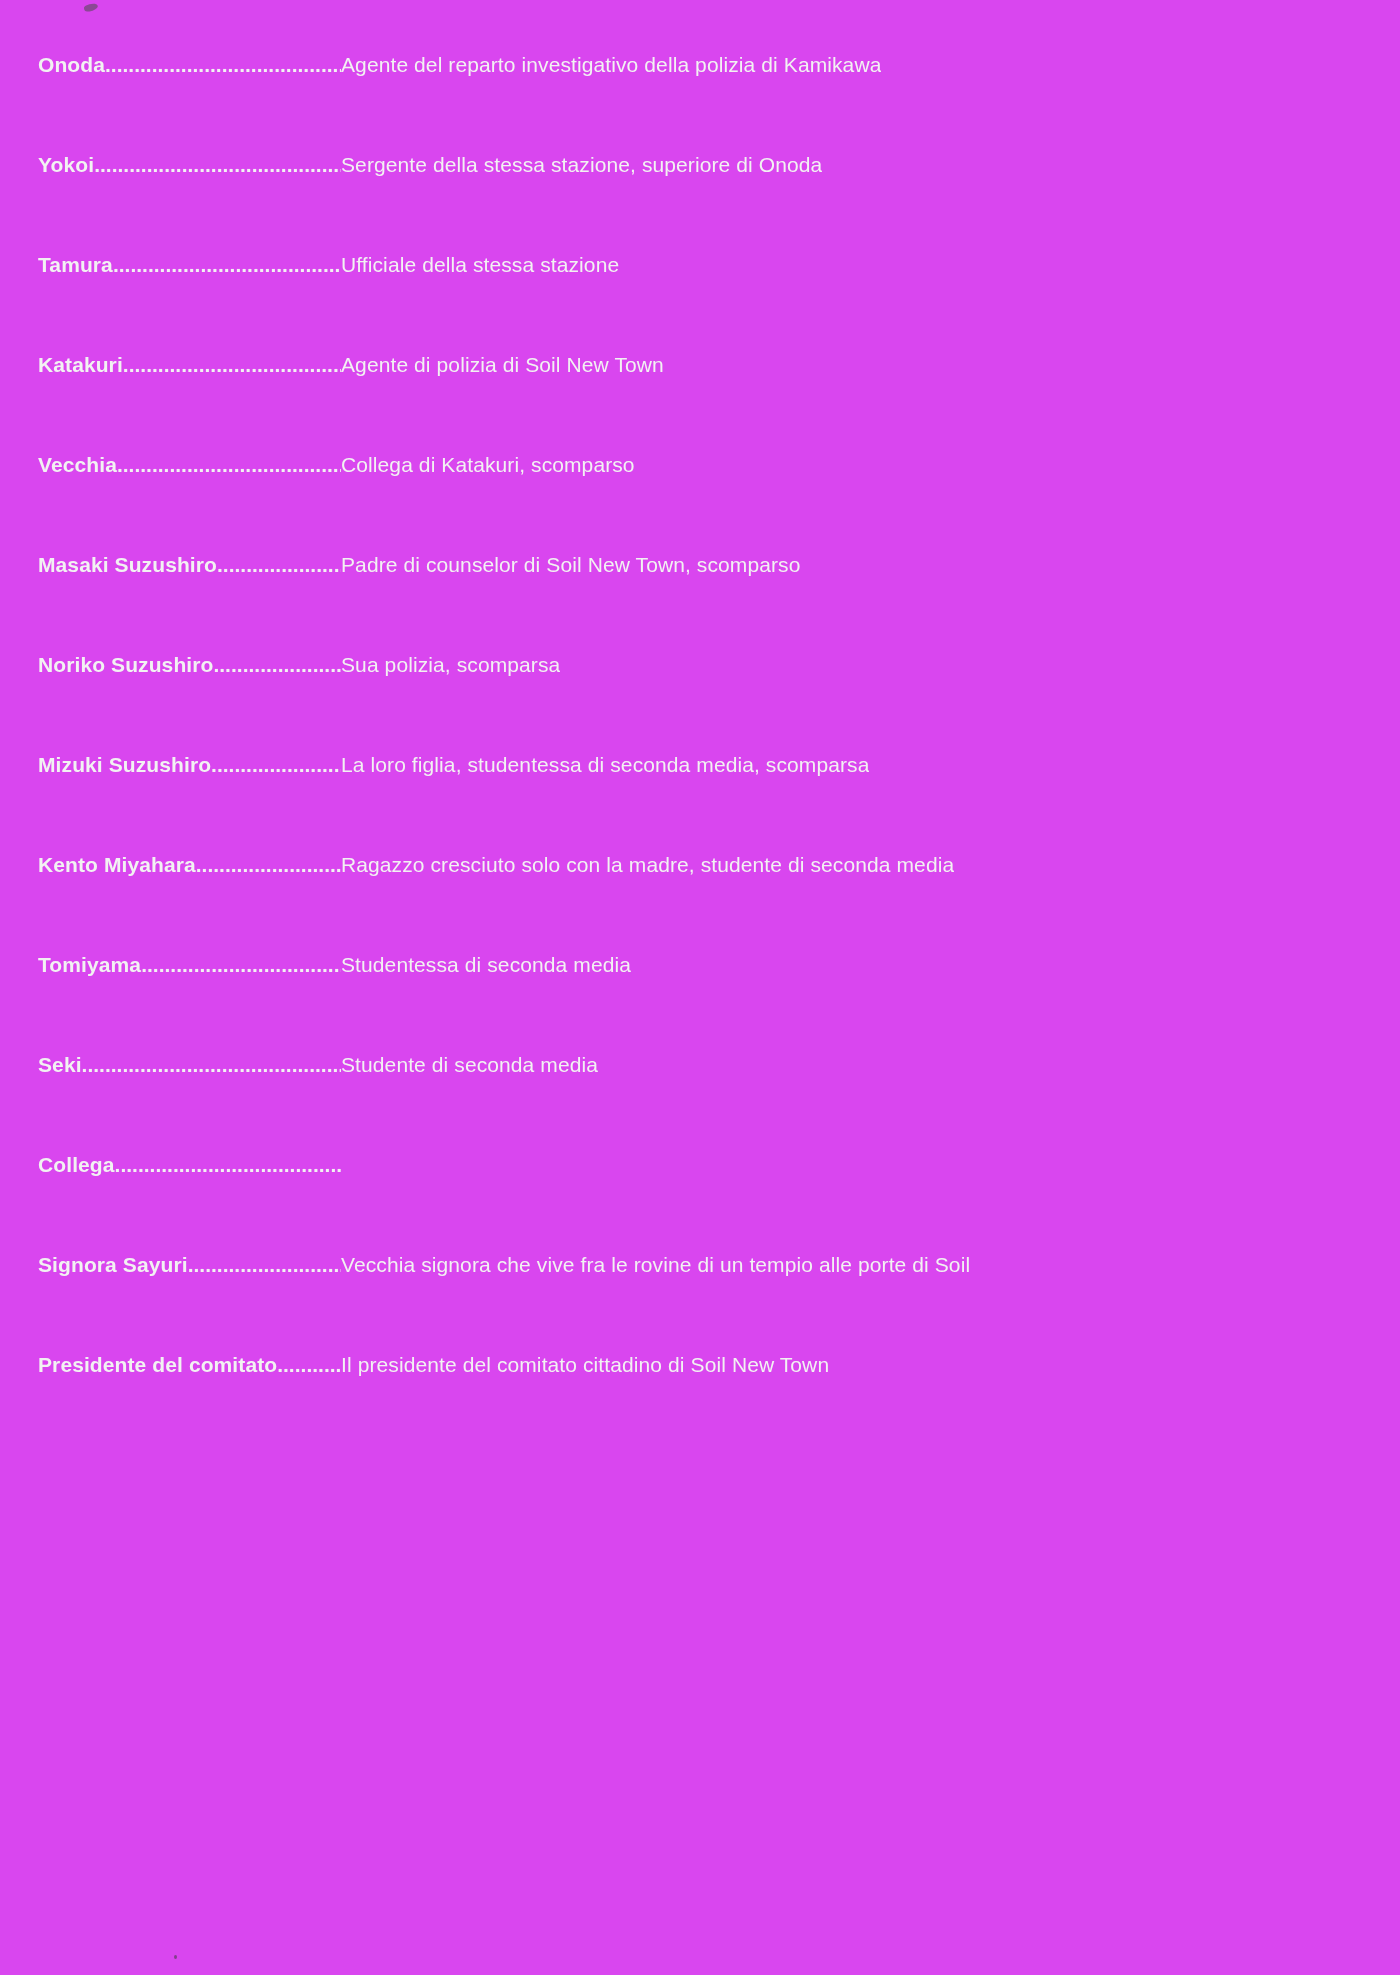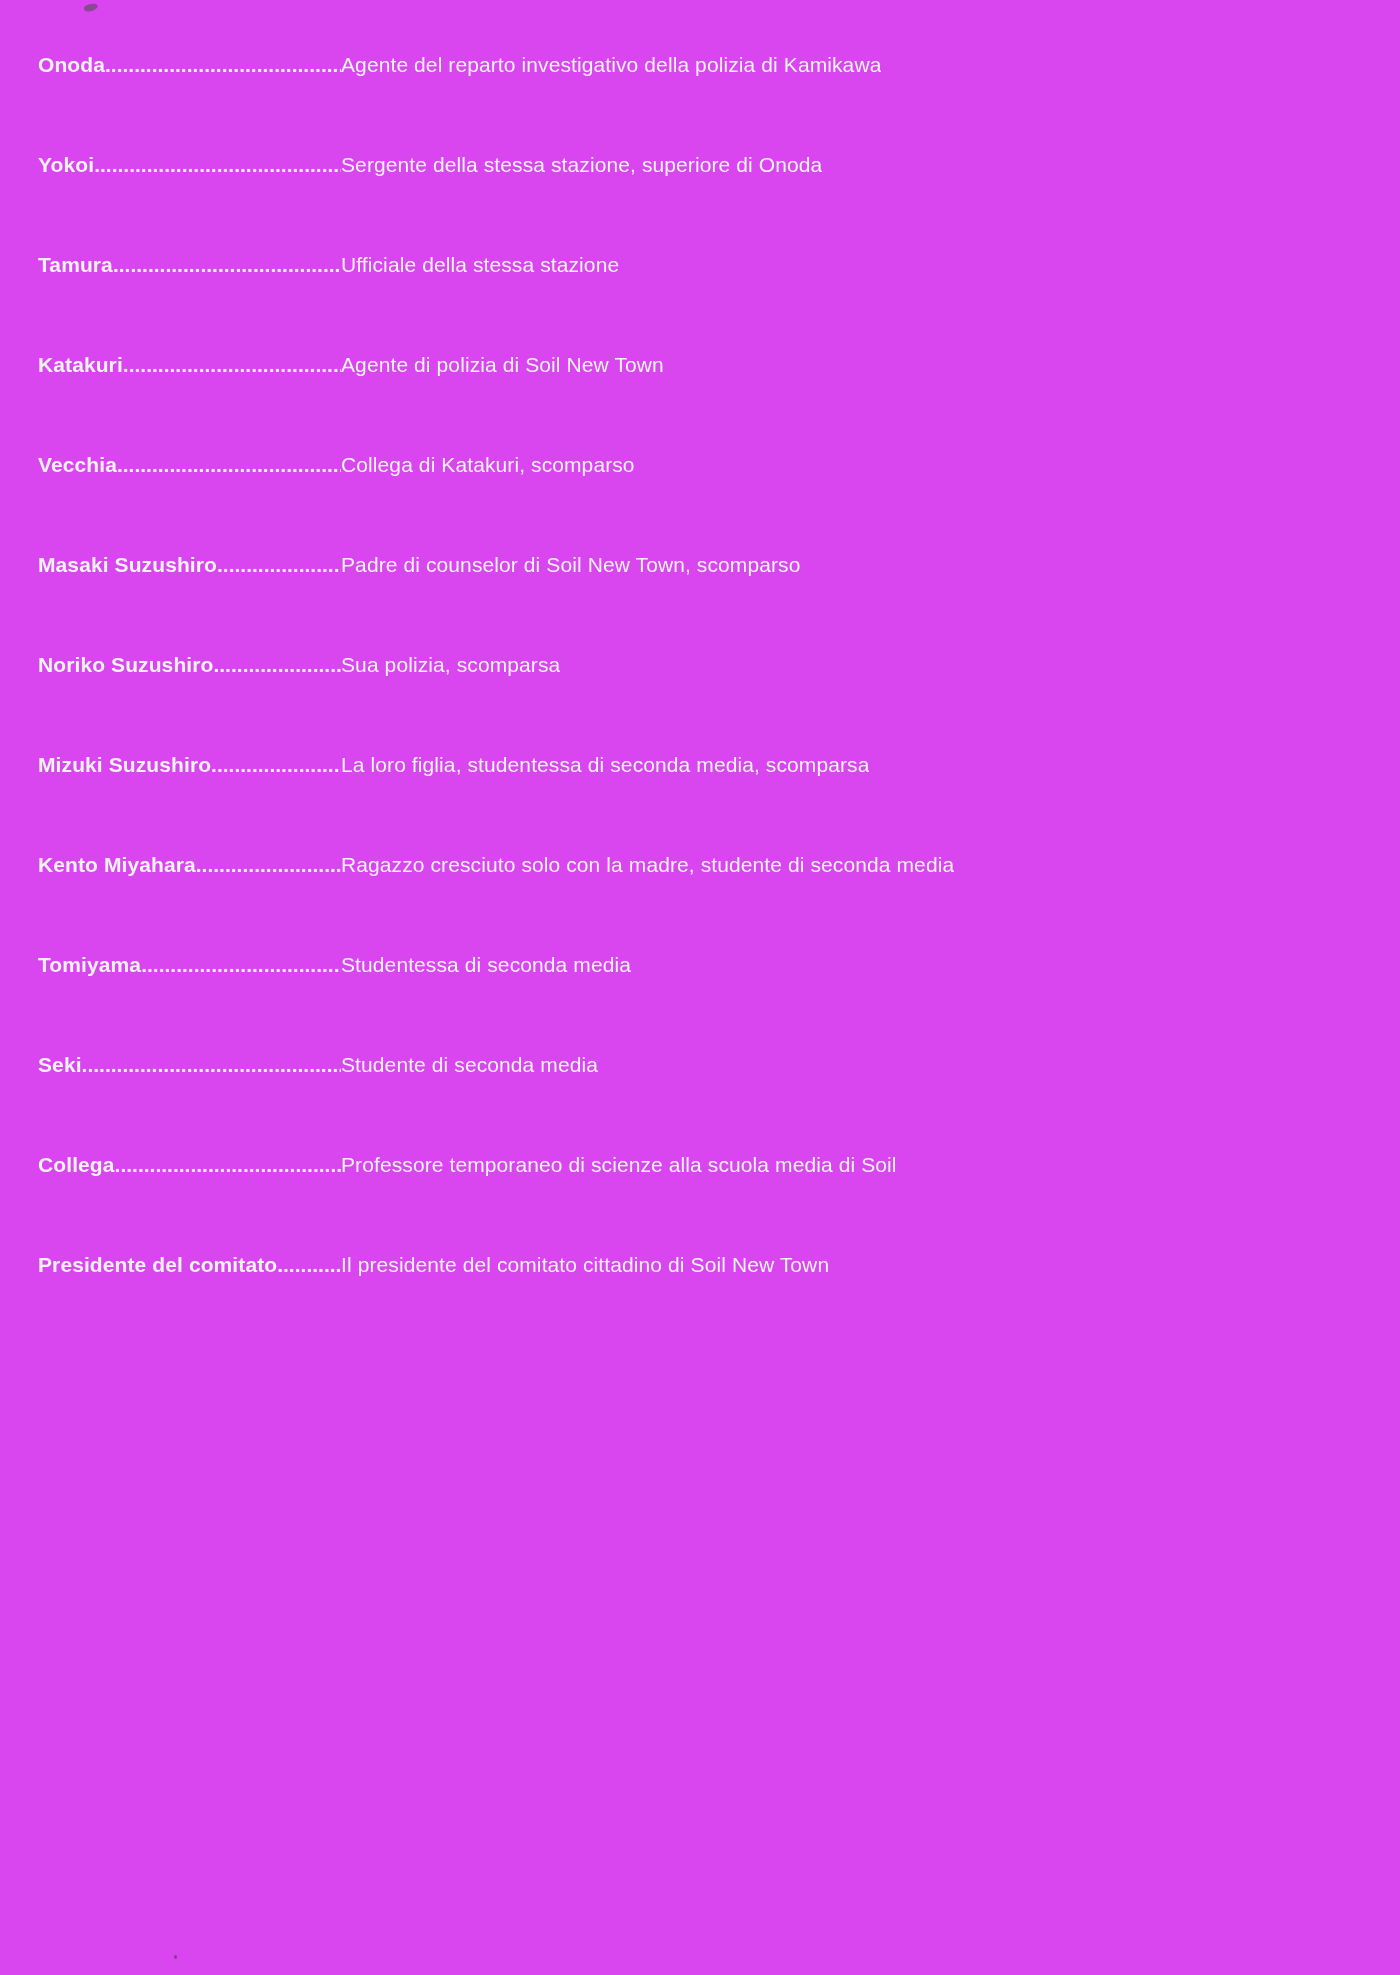--- a/index.html
+++ b/index.html
@@ -162,21 +162,27 @@
           <span class="name">Seki</span>
           <span class="leader"></span>
         </span>
         <span class="desc">Studente di seconda media</span>
       </div>
       <div class="row">
         <span class="left">
           <span class="name">Collega</span>
           <span class="leader"></span>
         </span>
-        <span class="desc">Professore temporaneo di scienze alla scuola media di Soil</span>
+      </div>
+      <div class="row">
+        <span class="left">
+          <span class="name">Signora Sayuri</span>
+          <span class="leader"></span>
+        </span>
+        <span class="desc">Vecchia signora che vive fra le rovine di un tempio alle porte di Soil</span>
       </div>
       <div class="row">
         <span class="left">
           <span class="name">Presidente del comitato</span>
           <span class="leader"></span>
         </span>
         <span class="desc">Il presidente del comitato cittadino di Soil New Town</span>
       </div>
     </div>
 </div>

